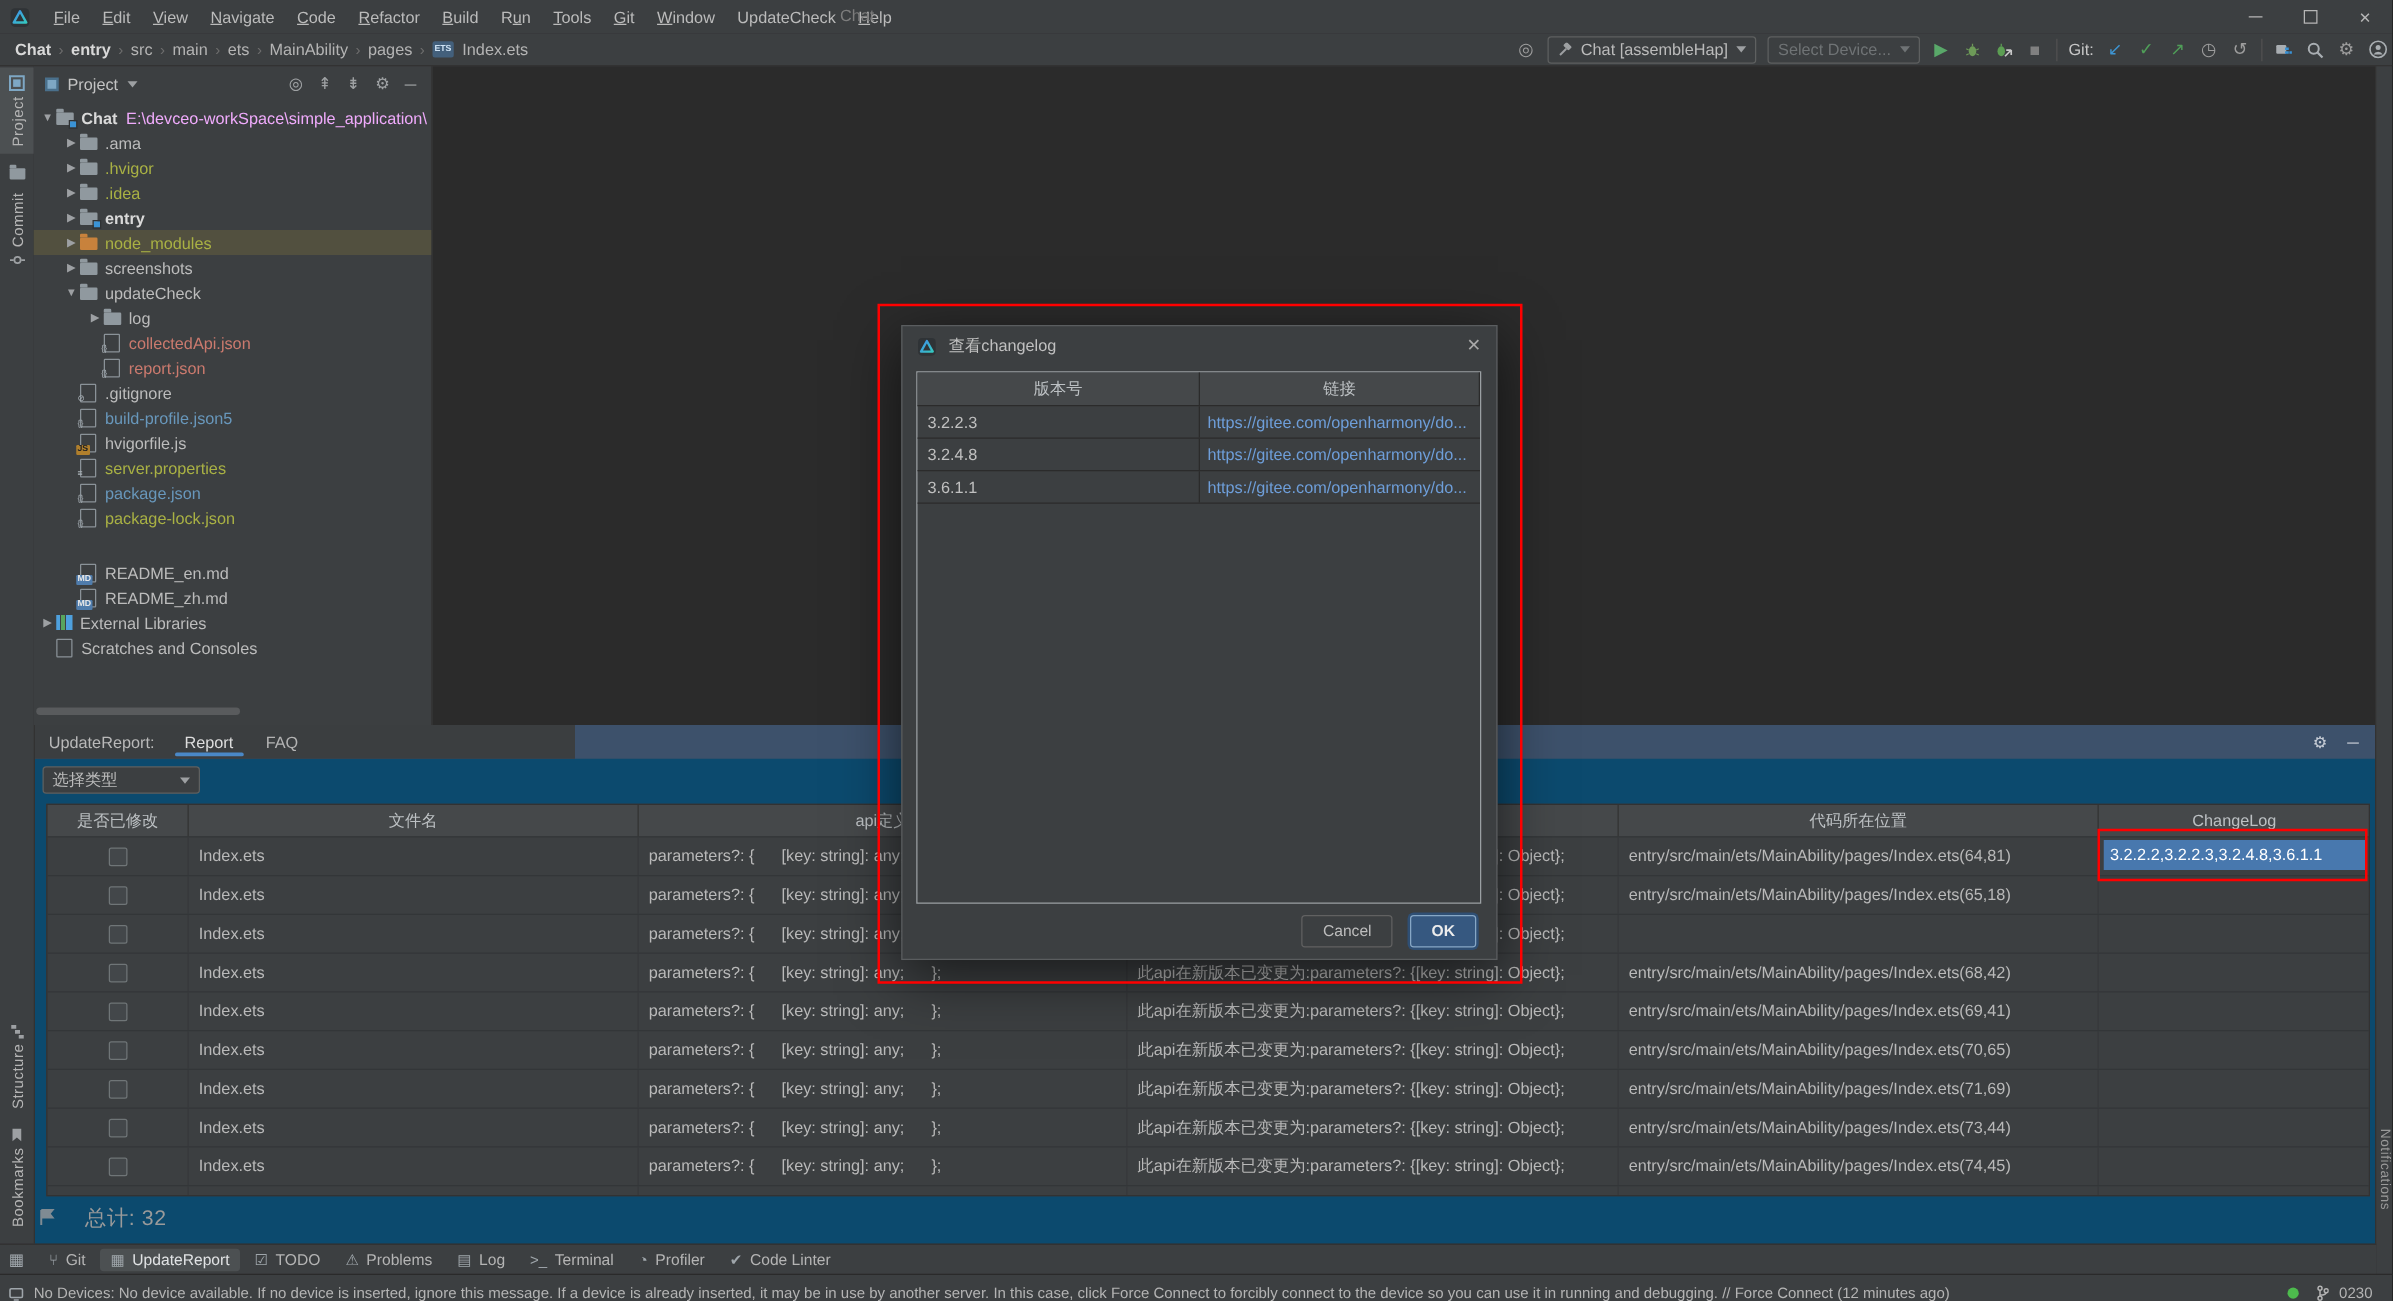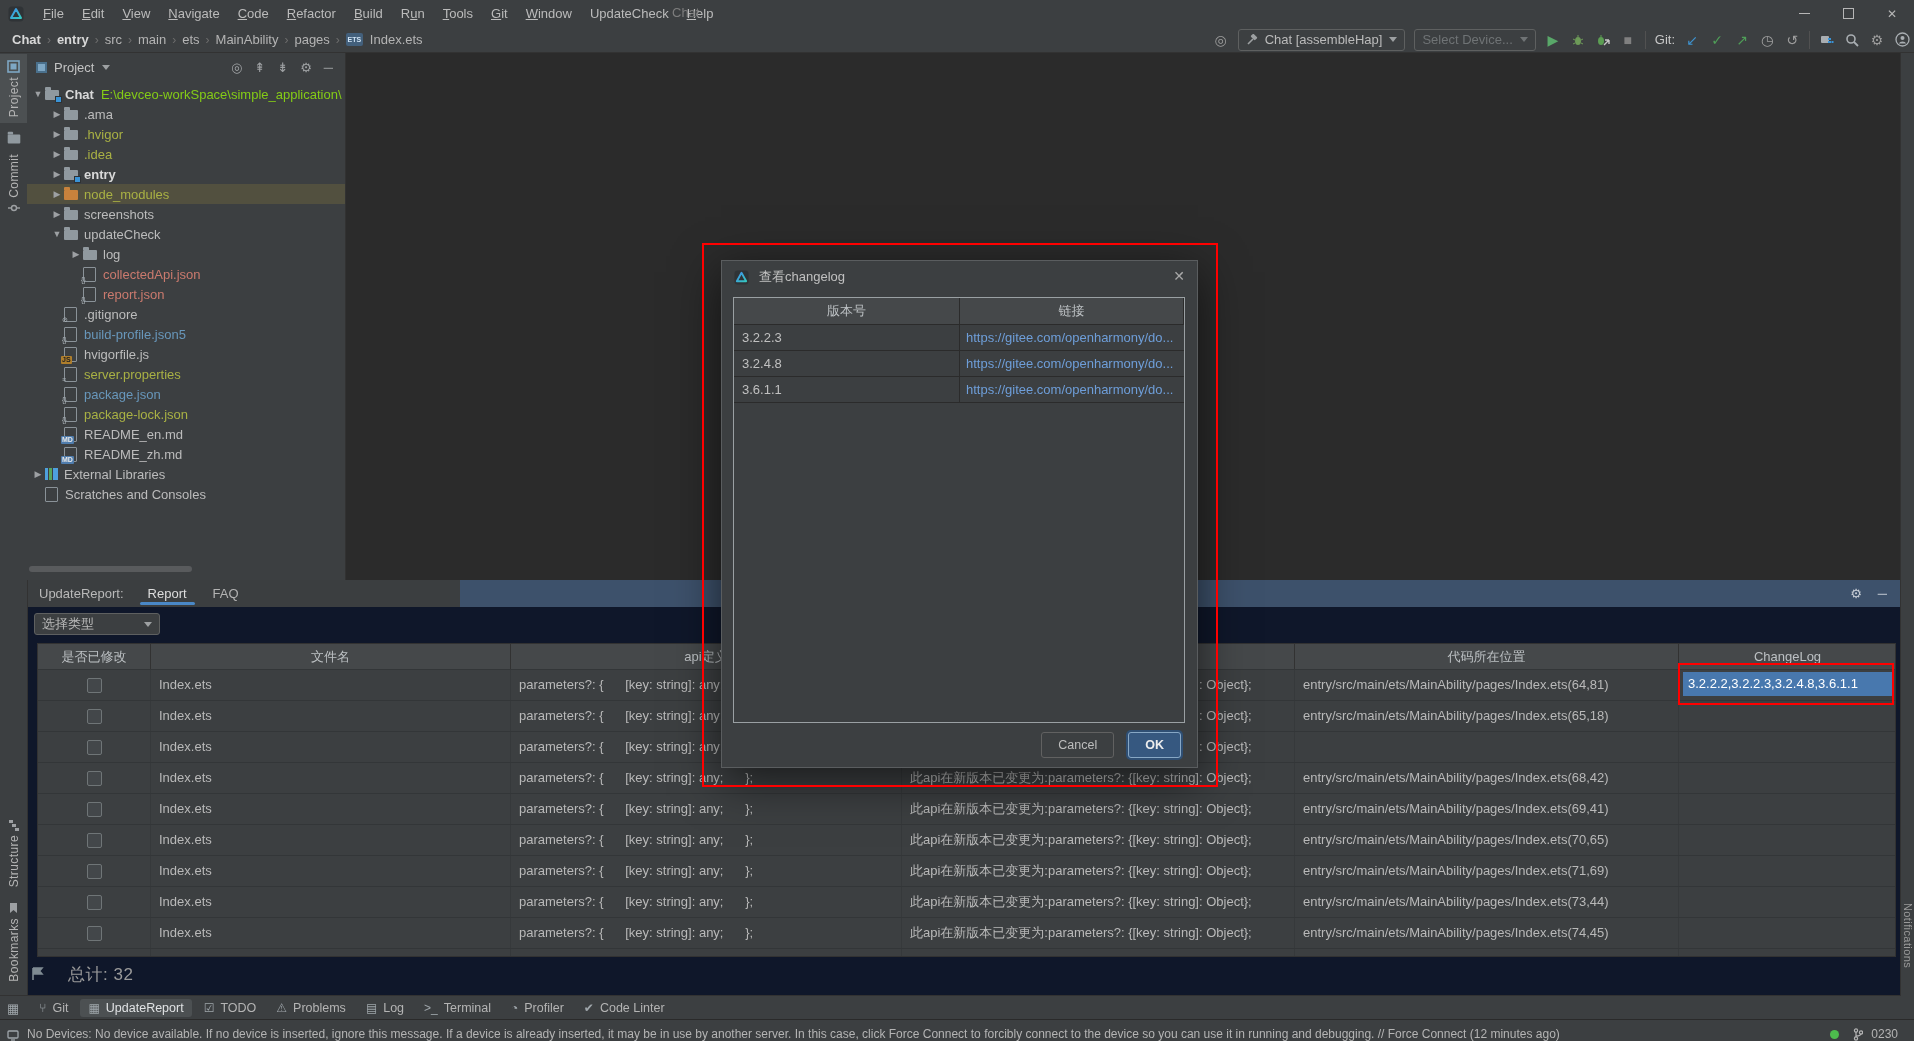--- a/index.html
+++ b/index.html
@@ -52,40 +52,40 @@
   .pp-icons{position:absolute;right:12px;display:flex;align-items:center;gap:12px;color:#9fa2a4;font-size:13px}
   #tree{position:absolute;left:0;top:32px;width:100%}
   .trow{height:20px;display:flex;align-items:center;white-space:nowrap;position:relative}
   .trow.sel{background:#52503f}
   .chev{display:inline-block;width:14px;font-size:9px;color:#9da0a3;text-align:center;flex:none}
   .tname{margin-left:6px;color:#bcbcbc}
   .tname.bold{font-weight:bold;color:#d9d9d9}
   .tname.olive{color:#a9b144}
   .tname.salmon{color:#cb7a6e}
   .tname.blue{color:#6897bb}
-  .tpath{margin-left:7px;color:#84cc16}
+  .tpath{margin-left:7px;color:#f0abfc}
   .ti{flex:none;position:relative}
   .i-folder{width:14px;height:10px;background:#90999f;border-radius:1px;position:relative;margin-top:2px}
   .i-folder::before{content:"";position:absolute;top:-3px;left:0;width:6px;height:3px;background:inherit;border-radius:1px 1px 0 0}
   .i-folder.orange{background:#c8823c}
   .i-folder.module::after{content:"";position:absolute;right:-2px;bottom:-2px;width:5px;height:5px;background:#3a93d6;outline:1px solid #2f3234}
   .i-page{width:11px;height:13px;border:1px solid #8a9298;border-radius:1px;background:#3c3f41;position:relative;margin-right:1px}
   .i-page[data-b]::after{content:attr(data-b);position:absolute;left:-4px;bottom:-3px;font-size:7px;line-height:8px;padding:0 1px;
                          color:#e6e6e6;background:#5f6468;border-radius:1px;font-weight:bold}
   .i-page.b-js::after{background:#b07f2c;color:#222}
   .i-page.b-md::after{background:#4f7cac}
   .i-page.b-none::after{background:transparent;color:#aab2b8;font-weight:normal}
   .i-lib{width:13px;height:12px;background:repeating-linear-gradient(90deg,#4ea0dd 0 3px,#3c3f41 3px 4px,#58a55c 4px 7px,#3c3f41 7px 8px,#4ea0dd 8px 11px)}
   .hscroll{position:absolute;left:2px;top:514px;width:163px;height:6px;background:#595b5d;border-radius:3px}
 
   
   .editor{position:absolute;left:346px;top:52px;width:1555px;height:528px;background:#2b2b2b}
 
   
-  .bottom-panel{position:absolute;left:27px;top:580px;width:1874px;height:415px;background:#0f172a;z-index:3}
+  .bottom-panel{position:absolute;left:27px;top:580px;width:1874px;height:415px;background:#0c4a6e;z-index:3}
   .bp-header{position:absolute;left:0;top:0;width:100%;height:27px;background:#3d516b}
   .bp-header-left{position:absolute;left:0;top:0;width:433px;height:27px;background:#3b3e40;display:flex;align-items:center}
   .bp-label{margin-left:12px;color:#b9b9b9}
   .bp-tab{margin-left:22px;position:relative;color:#b3b3b3;padding:4px 2px}
   .bp-tab.active{color:#dddddd}
   .bp-tab.active::after{content:"";position:absolute;left:-6px;right:-6px;bottom:0;height:3px;background:#4a88c7;border-radius:2px}
   .bp-hicons{position:absolute;right:14px;top:0;height:27px;display:flex;align-items:center;gap:16px;color:#c7cdd6;font-size:13px}
   .filter-combo{position:absolute;left:7px;top:33px;width:110px}
   .rtable{position:absolute;left:10px;top:63px;width:1859px;height:314px;overflow:hidden;background:#3c3f41;border:1px solid #323232;box-sizing:border-box}
   .grid6{display:grid;grid-template-columns:113px 360px 391px 393px 384px 218px}
@@ -403,21 +403,21 @@
         <div class="trow" style="padding-left: 23px;">
           <span class="chev"></span>
           <span class="ti i-page b-none" data-b="{}"></span>
           <span class="tname blue">package.json</span>
         </div>
         <div class="trow" style="padding-left: 23px;">
           <span class="chev"></span>
           <span class="ti i-page b-none" data-b="{}"></span>
           <span class="tname olive">package-lock.json</span>
         </div>
-        <div class="trow" style="padding-left: 23px;">
+        <div class="trow" style="padding-left: 23px; margin-top: 24px;">
           <span class="chev"></span>
           <span class="ti i-page b-md" data-b="MD"></span>
           <span class="tname">README_en.md</span>
         </div>
         <div class="trow" style="padding-left: 23px;">
           <span class="chev"></span>
           <span class="ti i-page b-md" data-b="MD"></span>
           <span class="tname">README_zh.md</span>
         </div>
         <div class="trow" style="padding-left: 4px;">

